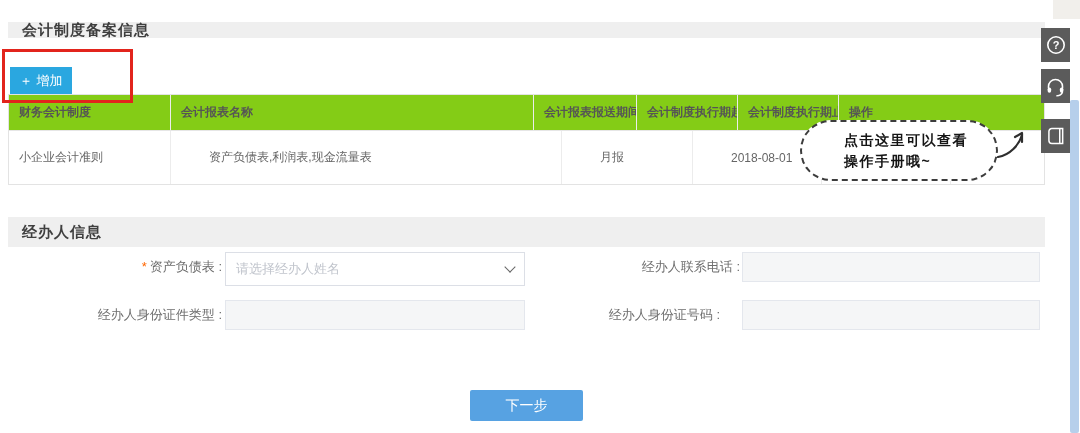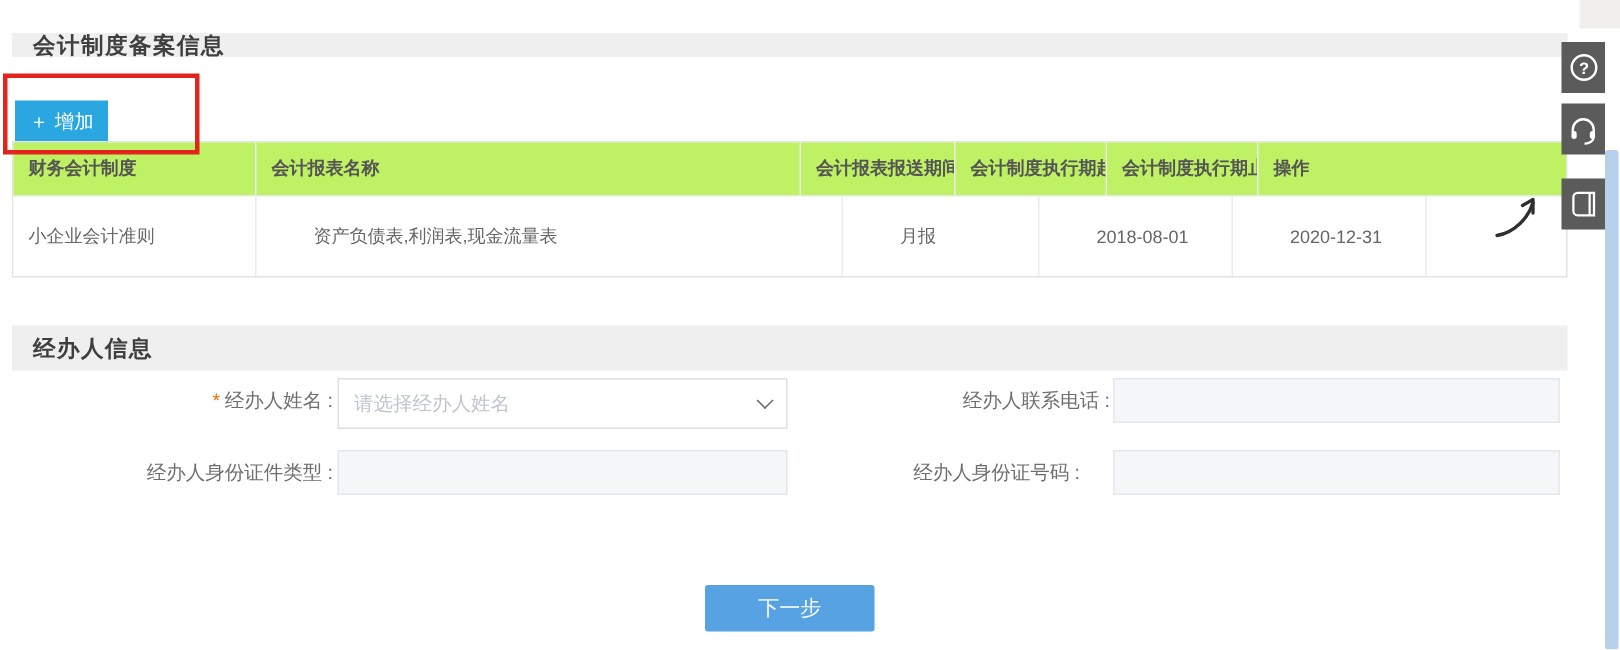--- a/index.html
+++ b/index.html
@@ -15,21 +15,21 @@
   
   .add-btn { position:absolute; left:10px; top:67px; width:62px; height:28px; background:#2aa7e0;
              color:#fff; font-size:13px; display:flex; align-items:center; justify-content:center; gap:4px;
              border:none; cursor:pointer; }
   .annotation-box { position:absolute; left:2px; top:49px; width:131px; height:54px;
                     border:3px solid #e2241c; z-index:6; pointer-events:none; }
 
   
   .ftable { position:absolute; left:8px; top:94px; width:1037px; border:1px solid #e3e3e3; font-size:12px; }
   .tr { display:flex; }
-  .tr.head { height:36px; background:#bef264; border-bottom:1px solid #e6e6e6; font-weight:bold; color:#555;font-family:Liberation Serif, serif; }
+  .tr.head { height:36px; background:#84cc16; border-bottom:1px solid #e6e6e6; font-weight:bold; color:#555;font-family:Liberation Serif, serif; }
   .tr.body { height:53px; background:#fff; color:#666;gap:28px; }
   .td { display:flex; align-items:center; padding-left:10px; border-right:1px solid #ececec; overflow:hidden; white-space:nowrap; }
   .td:last-child { border-right:none; }
   .c1{width:162px;} .c2{width:363px;} .c3{width:103px;} .c4{width:101px;} .c5{width:101px;} .c6{flex:1;}
 
   
   .tooltip { position:absolute; left:800px; top:120px; width:198px; height:61px; background:#fff;
              border:2px dashed #3c3c3c; border-radius:46px; z-index:5;
              display:flex; flex-direction:column; justify-content:center; padding-left:42px;
              font-size:14px; font-weight:bold; color:#151515; letter-spacing:1.5px; line-height:1.45; }
@@ -93,20 +93,24 @@
     <div class="tr body">
       <div class="td c1">小企业会计准则</div>
       <div class="td c2">资产负债表,利润表,现金流量表</div>
       <div class="td c3">月报</div>
       <div class="td c4">2018-08-01</div>
       <div class="td c5">2020-12-31</div>
       <div class="td c6"></div>
     </div>
   </div>
 
+  <div class="tooltip">
+    <span>点击这里可以查看</span>
+    <span>操作手册哦~</span>
+  </div>
   <svg class="tooltip-arrow" width="34" height="32" viewBox="0 0 34 32">
     <path d="M2 28 C 14 26, 23 16, 26 6" fill="none" stroke="#2e2e2e" stroke-width="2.2" stroke-linecap="round"></path>
     <path d="M19 8 L26 4 L26 13" fill="none" stroke="#2e2e2e" stroke-width="2.2" stroke-linecap="round" stroke-linejoin="round"></path>
   </svg>
 
   <div class="side-icon" id="icon-help">
     <svg width="22" height="22" viewBox="0 0 22 22">
       <circle cx="11" cy="11" r="8.2" stroke="#fff" stroke-width="1.6" fill="none"></circle>
       <text x="11" y="15" text-anchor="middle" font-size="11" font-weight="bold" fill="#fff">?</text>
     </svg>
@@ -127,21 +131,21 @@
   </div>
 
   <div class="corner"></div>
   <div class="scrollbar"></div>
 
   <div class="section-bar" id="bar-agent">
     <span class="title">经办人信息</span>
   </div>
 
   <div class="f-label" id="lbl-name">
-    <span class="req">*</span><span>经办人姓名 :</span>
+    <span class="req">*</span><span>资产负债表 :</span>
   </div>
   <div class="f-select" id="sel-name">
     <span class="ph">请选择经办人姓名</span>
     <span class="chevron"></span>
   </div>
 
   <div class="f-label" id="lbl-phone">经办人联系电话 :</div>
   <input class="f-input" id="inp-phone" disabled="" value="" style="">
 
   <div class="f-label" id="lbl-idtype">经办人身份证件类型 :</div>

